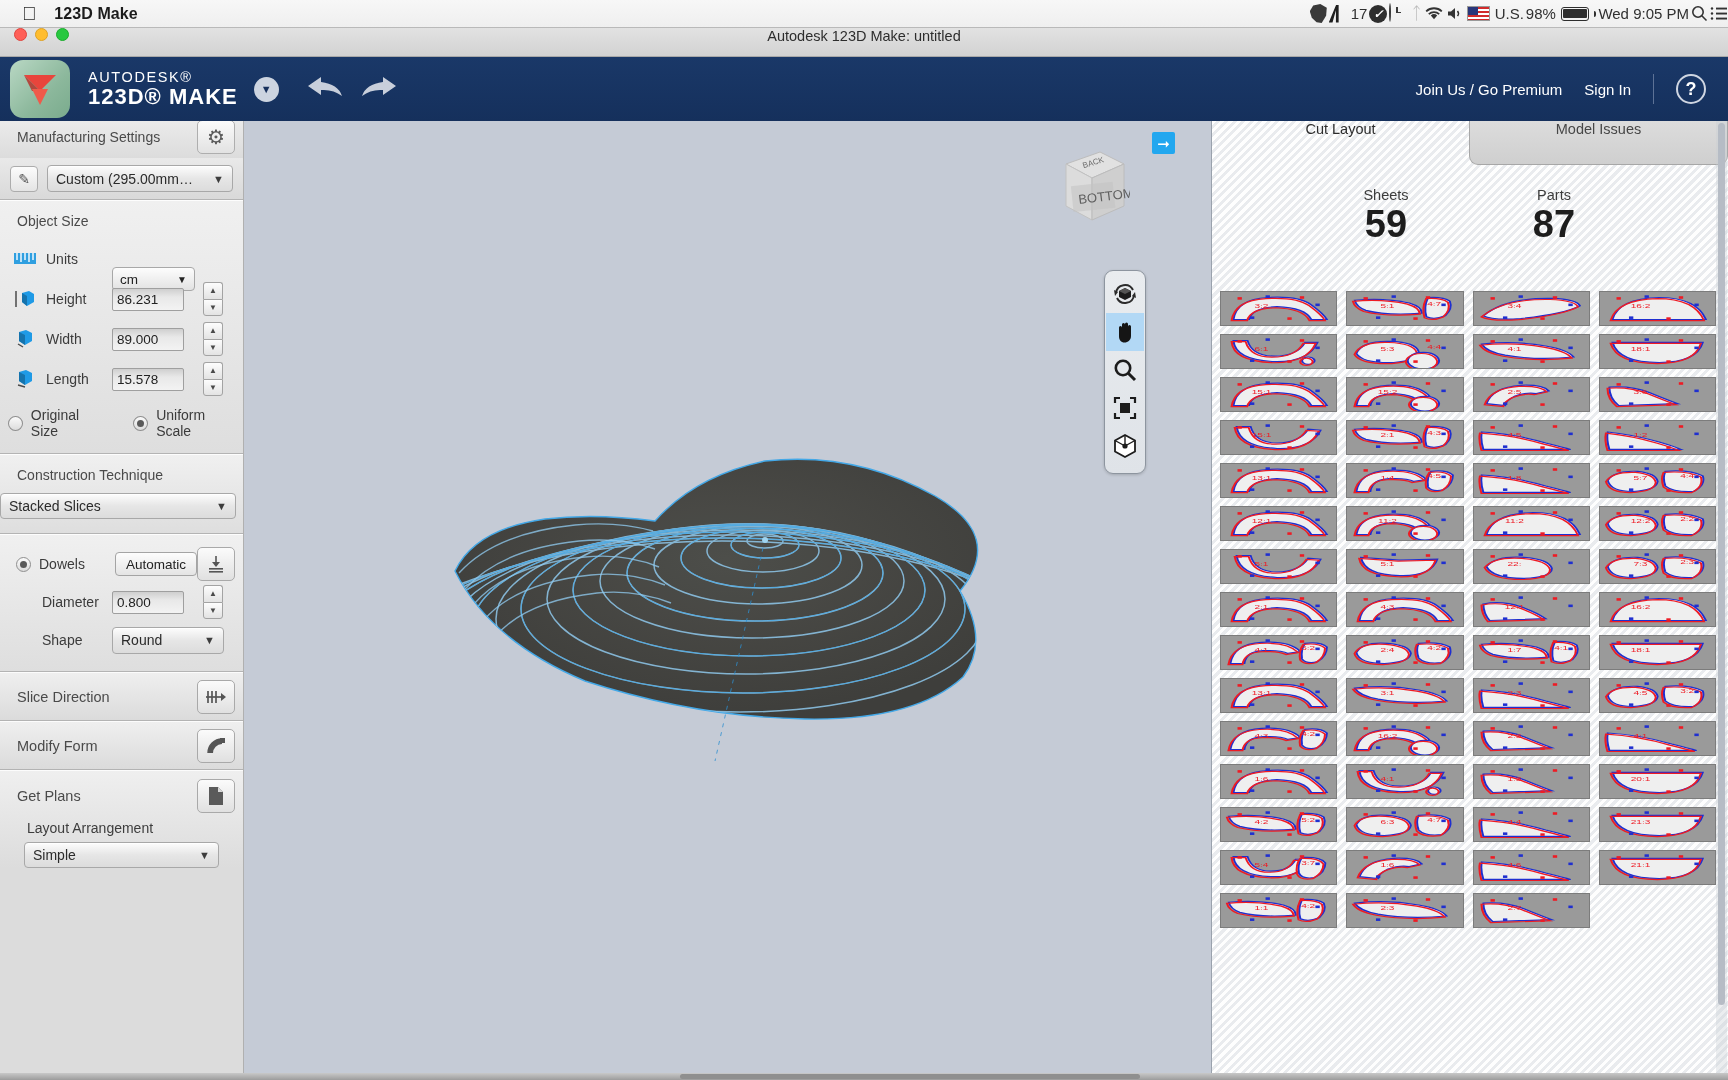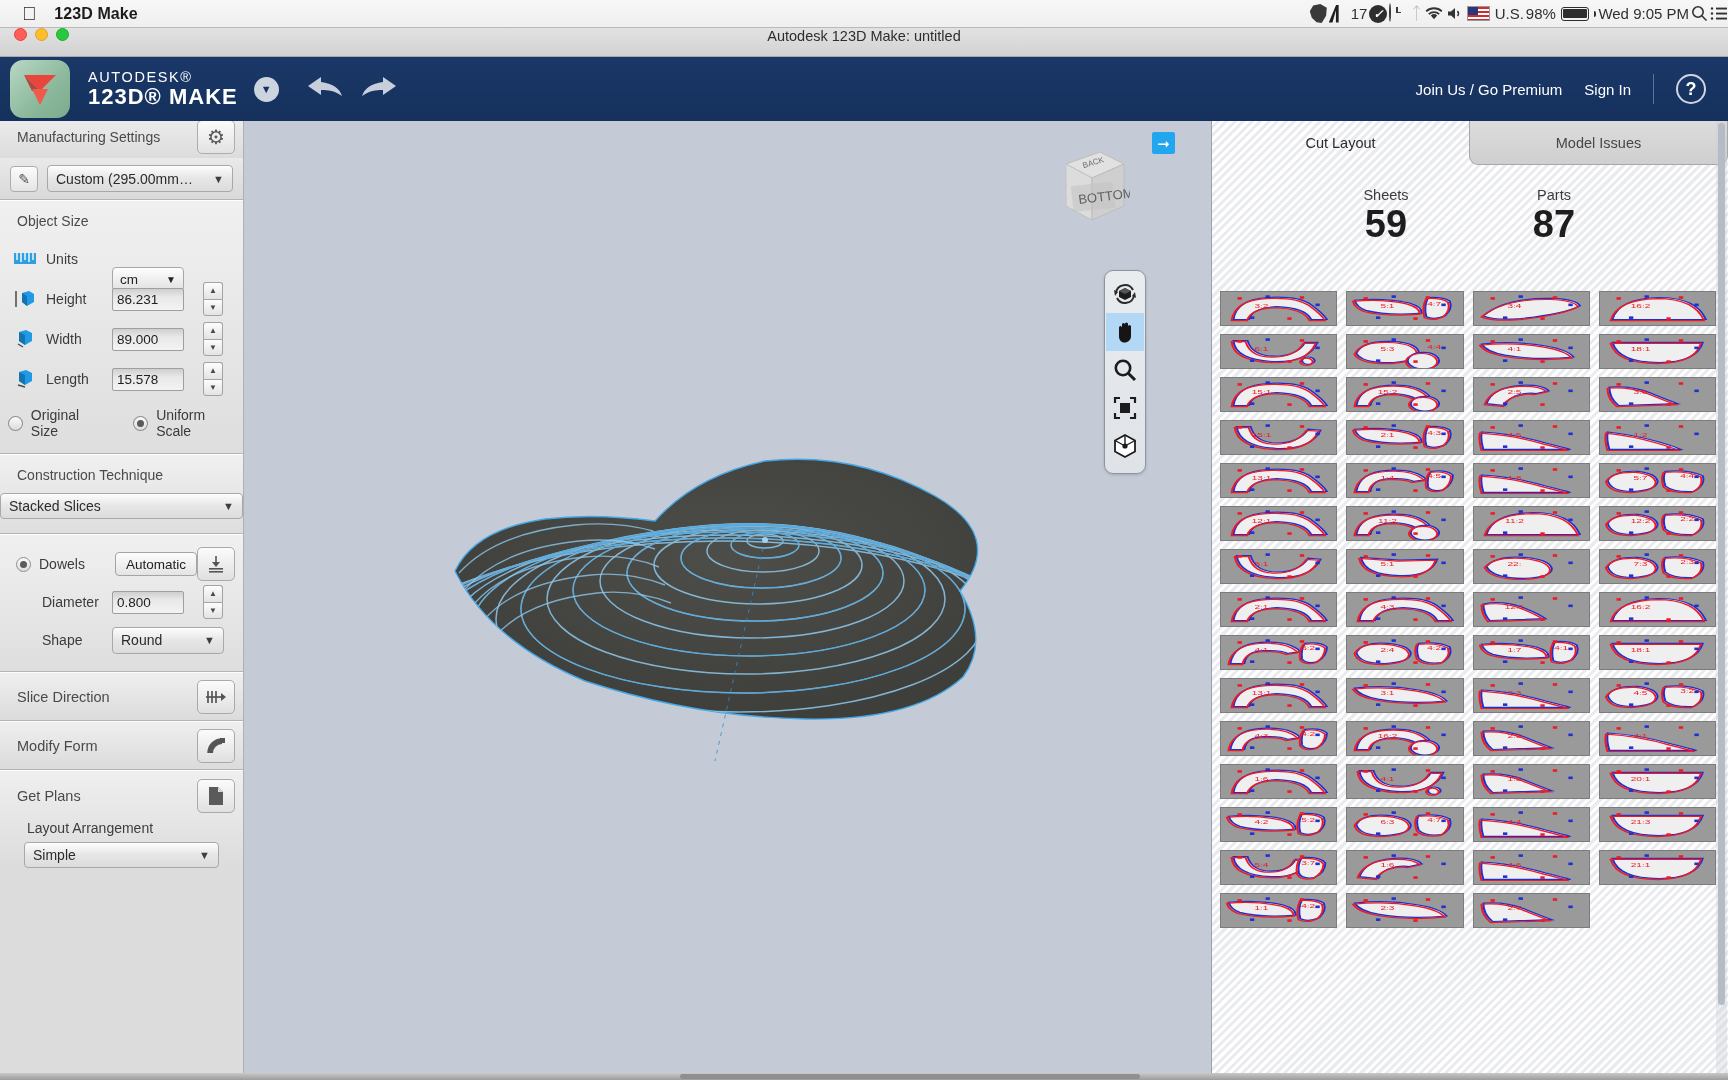--- a/index.html
+++ b/index.html
@@ -145,31 +145,31 @@
     width:72px;height:23px;border:1px solid #9f9f9f;border-radius:2px;
     background:linear-gradient(to bottom,#cfcfcf 0%,#e8e8e8 38%,#f3f3f3 100%);
     font-size:13.5px;color:#222;display:flex;align-items:center;padding-left:4px;
   }
   .stepper{ margin-left:auto;margin-right:20px;width:20px;height:34px;display:flex;flex-direction:column;}
   .stepper div{ flex:1;border:1px solid #a3a3a3;
     background:linear-gradient(to bottom,#fdfdfd,#e3e3e3);
     display:flex;align-items:center;justify-content:center;font-size:8px;color:#4a4a4a;}
   .stepper div:first-child{border-radius:3px 3px 0 0;border-bottom:none;}
   .stepper div:last-child{border-radius:0 0 3px 3px;}
-  .unit-sel{ width:72px;height:24px;border-radius:4px;border:1px solid #a8a8a8;
+  .unit-sel{ width:83px;height:24px;border-radius:4px;border:1px solid #a8a8a8;
     background:linear-gradient(to bottom,#fdfdfd,#e2e2e2);
     display:flex;align-items:center;justify-content:space-between;padding:0 7px;
     font-size:13.5px;color:#232323;margin-top:40px;}
   .radio-row{ display:flex;align-items:center;gap:8px;padding-left:8px;margin-top:8px;font-size:14px;color:#3b3b3b;}
   .radio{ width:15px;height:15px;border-radius:50%;border:1px solid #8f8f8f;
     background:linear-gradient(to bottom,#fbfbfb,#dcdcdc);display:flex;align-items:center;justify-content:center;}
   .radio i{ width:7px;height:7px;border-radius:50%;background:#5a5a5a;display:none;}
   .radio.on i{display:block;}
 
-  .ct-panel{ padding:12px 0 14px 0;}
+  .ct-panel{ padding:12px 7px 14px 0;}
   .ct-panel .sec-title{ padding-left:17px;margin-bottom:10px;}
   .ct-sel{ margin:0 0; height:26px; }
 
   .dow-panel{ padding:10px 0 12px 0;}
   .drow{ display:flex;align-items:center;height:38px;padding-left:16px; }
   .drow .dlabel{ font-size:14px;color:#3b3b3b; }
   .btn-sm{ height:24px;border-radius:4px;border:1px solid #a4a4a4;
     background:linear-gradient(to bottom,#fdfdfd,#e4e4e4);
     font-size:13.5px;color:#232323;display:flex;align-items:center;justify-content:center;padding:0 10px;}
   .icon-btn{
@@ -221,21 +221,21 @@
   }
   .rp-inner{
     position:absolute; left:21px; right:0; top:0; bottom:0;
     background:
       repeating-linear-gradient(135deg, rgba(255,255,255,0.95) 0px, rgba(255,255,255,0.95) 3px, rgba(233,235,238,0.95) 3px, rgba(233,235,238,0.95) 6px),
       #eef0f3;
     border-left:1px solid #9aa2ad;
   }
   .tabs{ position:relative; height:44px; display:flex; }
   .tab{
-    flex:1; display:flex;align-items:center;justify-content:center;
+    flex:1; display:flex;align-items:flex-start;justify-content:center;
     font-size:14.5px;color:#2c2c2c; position:relative;
   }
   .tab.inactive{
     background:linear-gradient(to bottom,#dcdcdc,#cfcfcf);
     border:1px solid #a7a7a7; border-top:none;
     border-radius:0 0 9px 9px; color:#474747;
   }
   .counts{ display:flex; justify-content:center; gap:0; margin-top:22px; }
   .count-col{ width:168px; text-align:center; }
   .count-label{ font-size:14.5px;color:#3c3c3c; }

